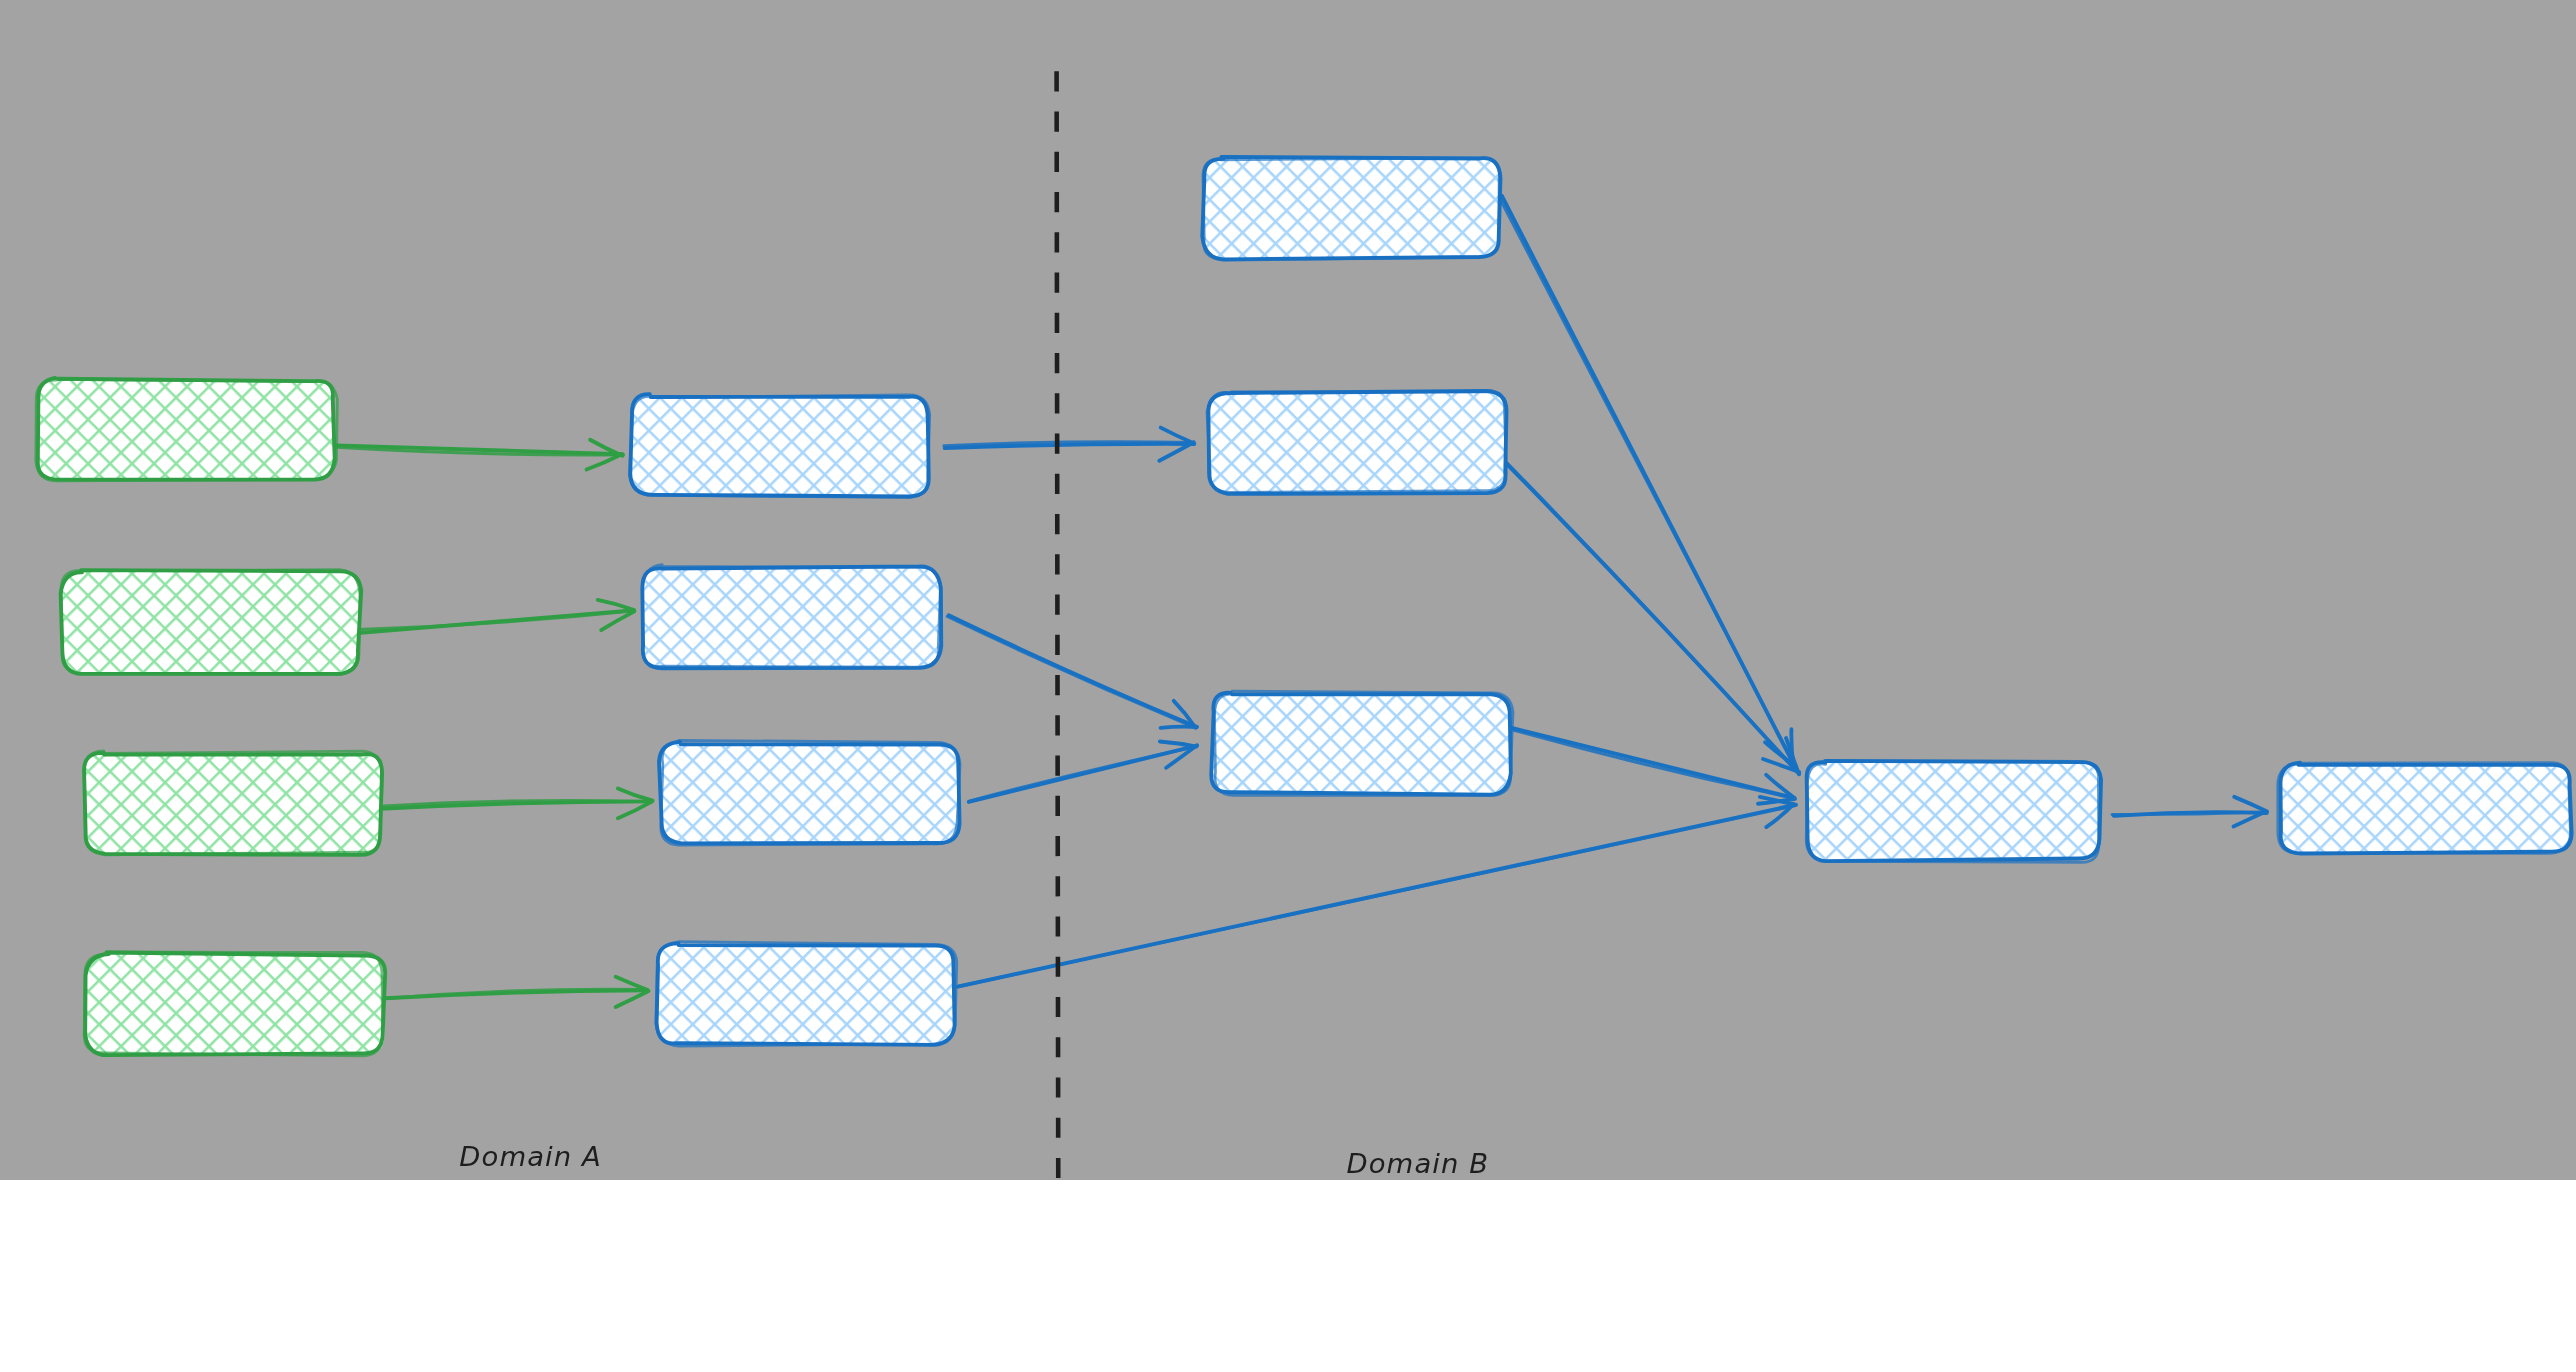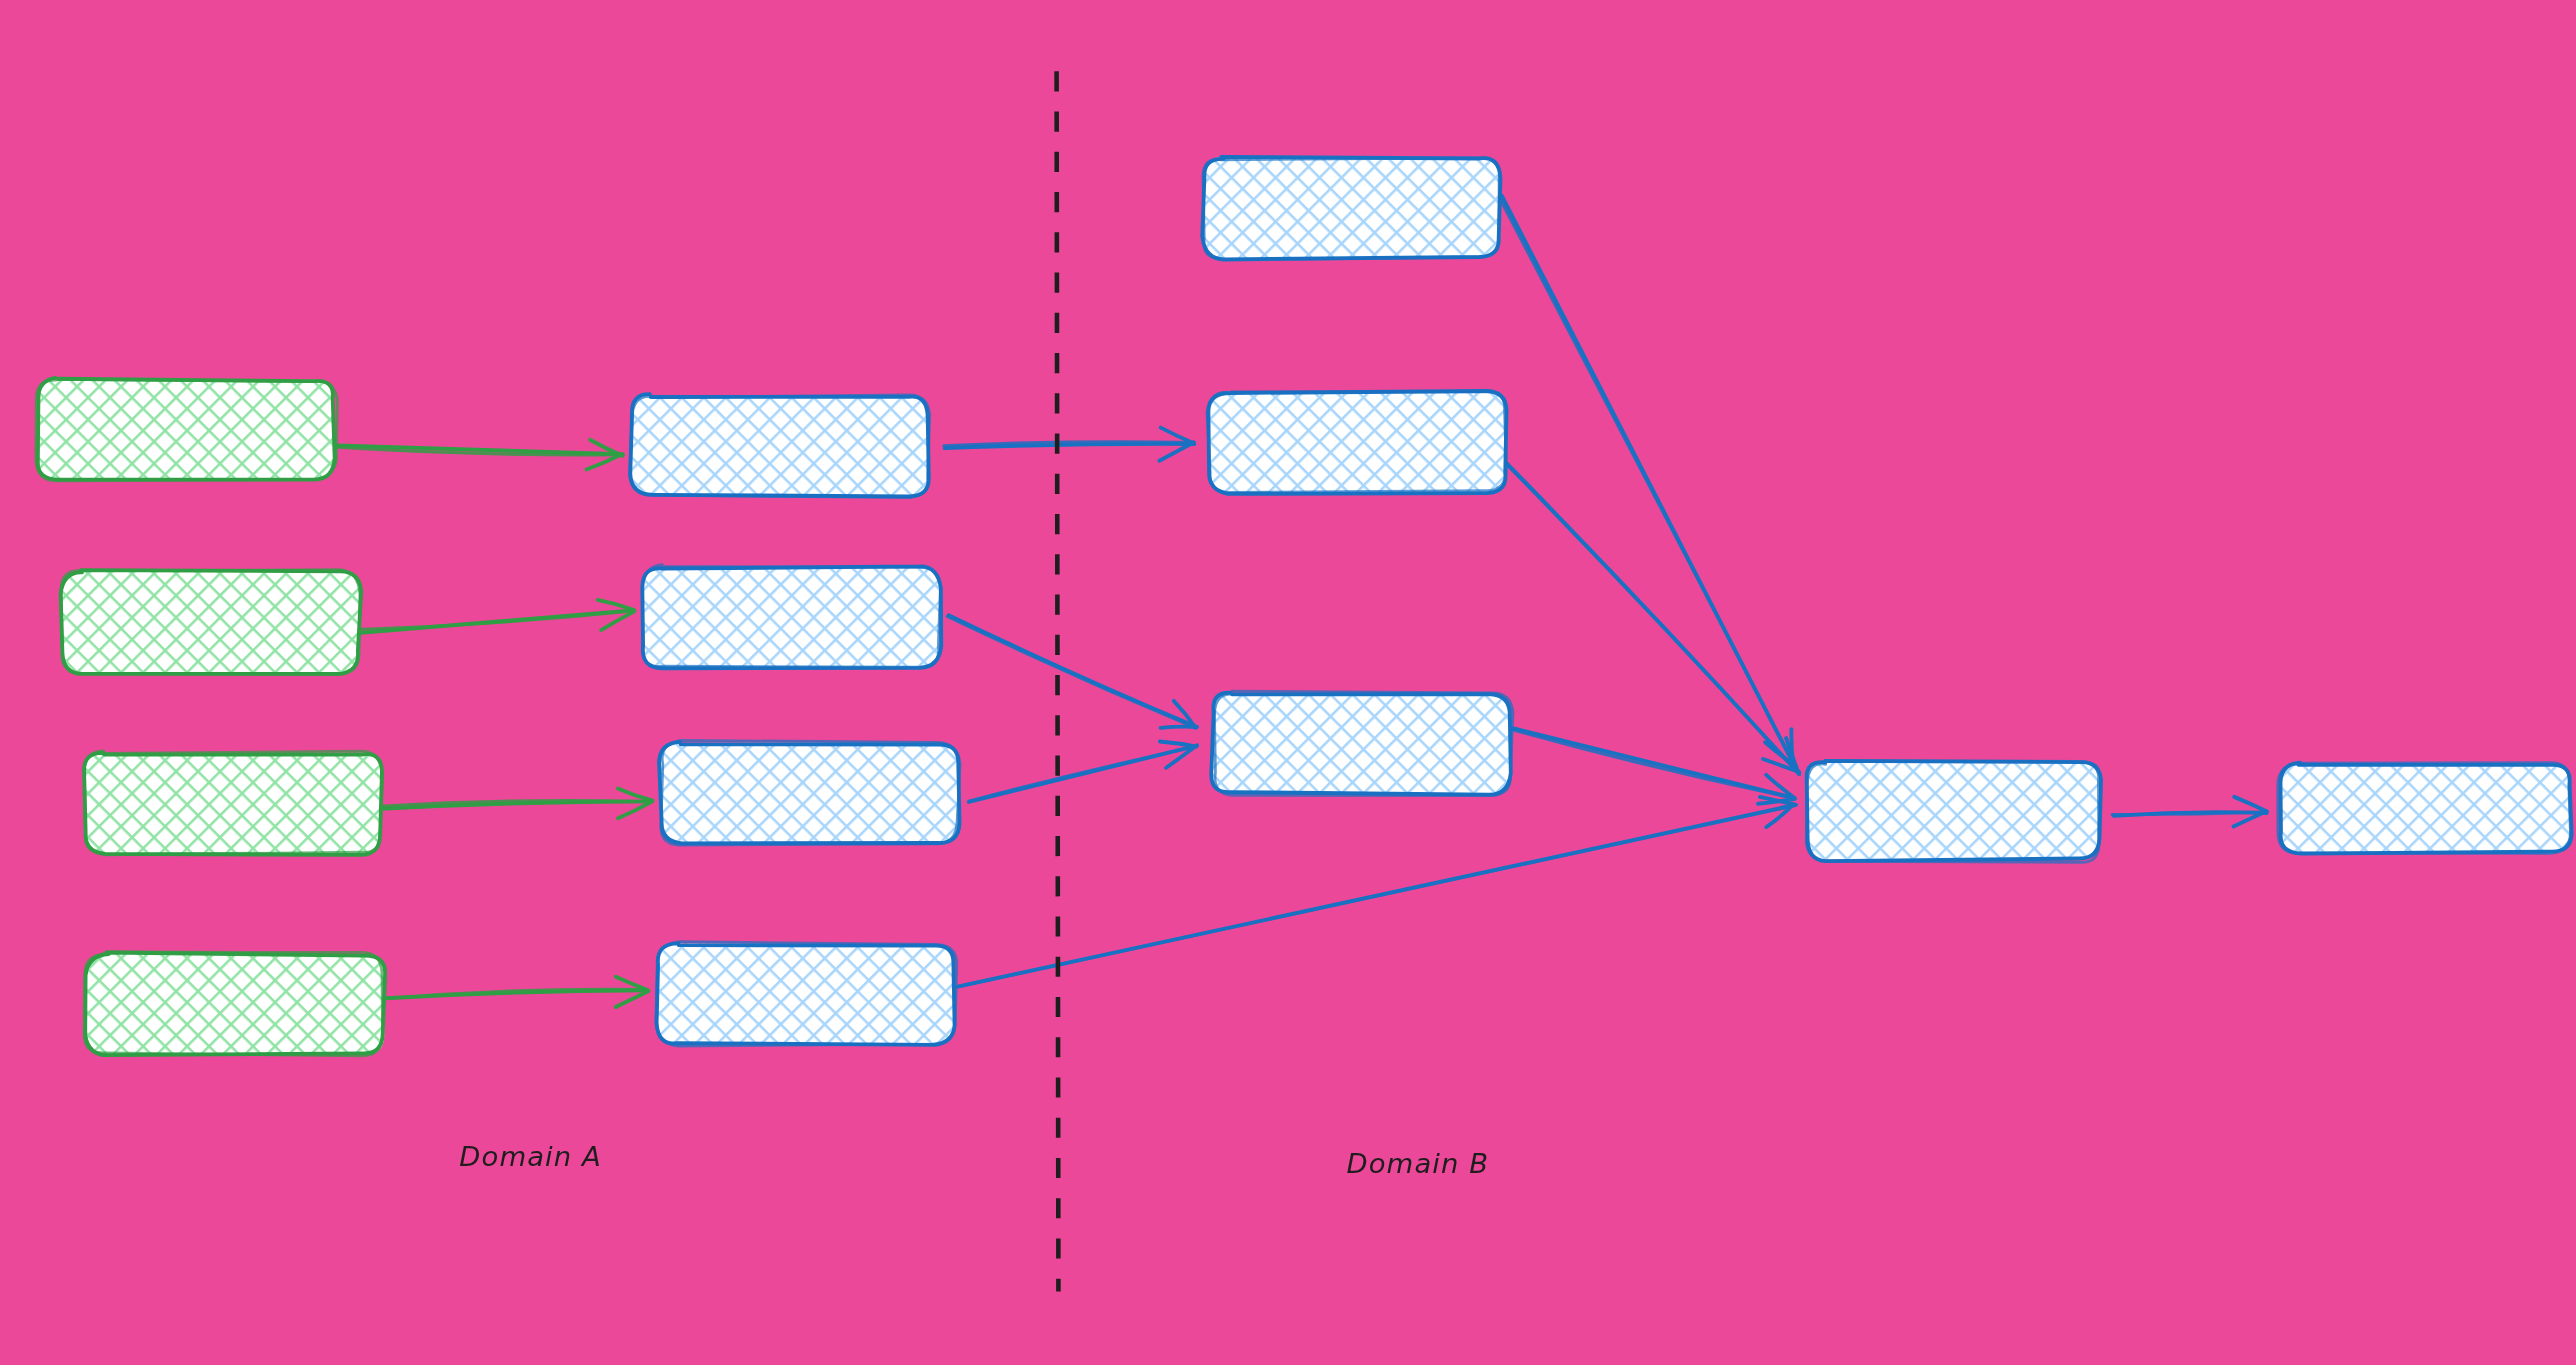--- a/index.html
+++ b/index.html
@@ -7,22 +7,22 @@
     margin: 0;
     padding: 0;
     background: #ffffff;
   }
   body {
     font-family: "DejaVu Sans", sans-serif;
   }
   #canvas-wrap {
     position: relative;
     width: 2576px;
-    height: 1365px;
-    background: #ec4899;
+    height: 1180px;
+    background: #a3a3a3;
     overflow: hidden;
   }
   #diagram-svg {
     position: absolute;
     top: 0;
     left: 0;
     width: 2576px;
     height: 1372px;
     display: block;
   }

